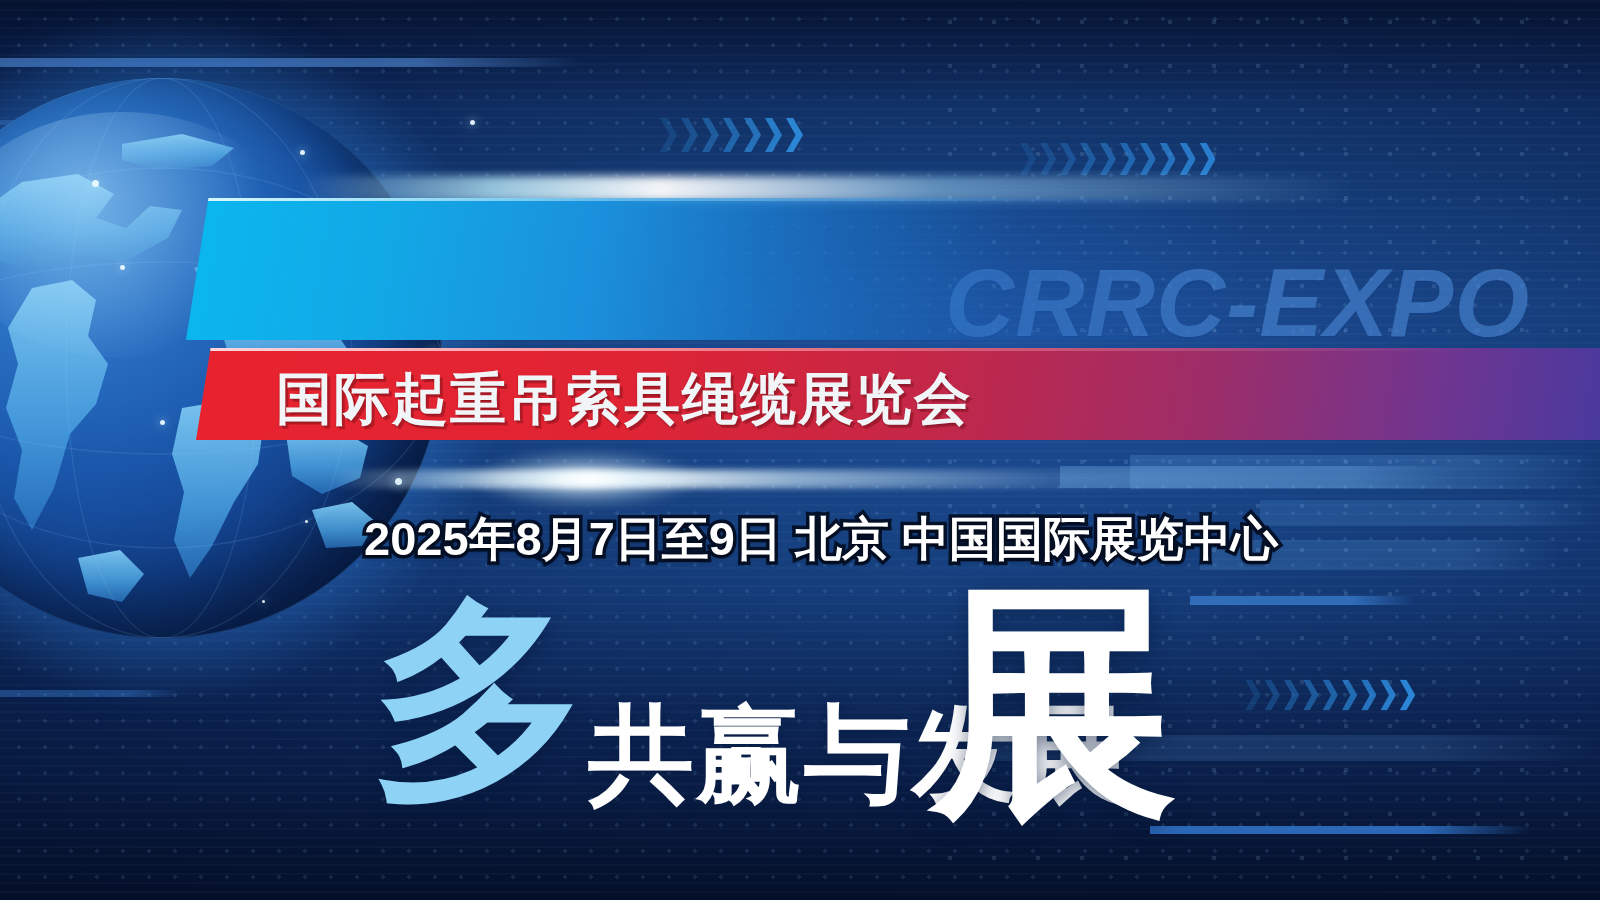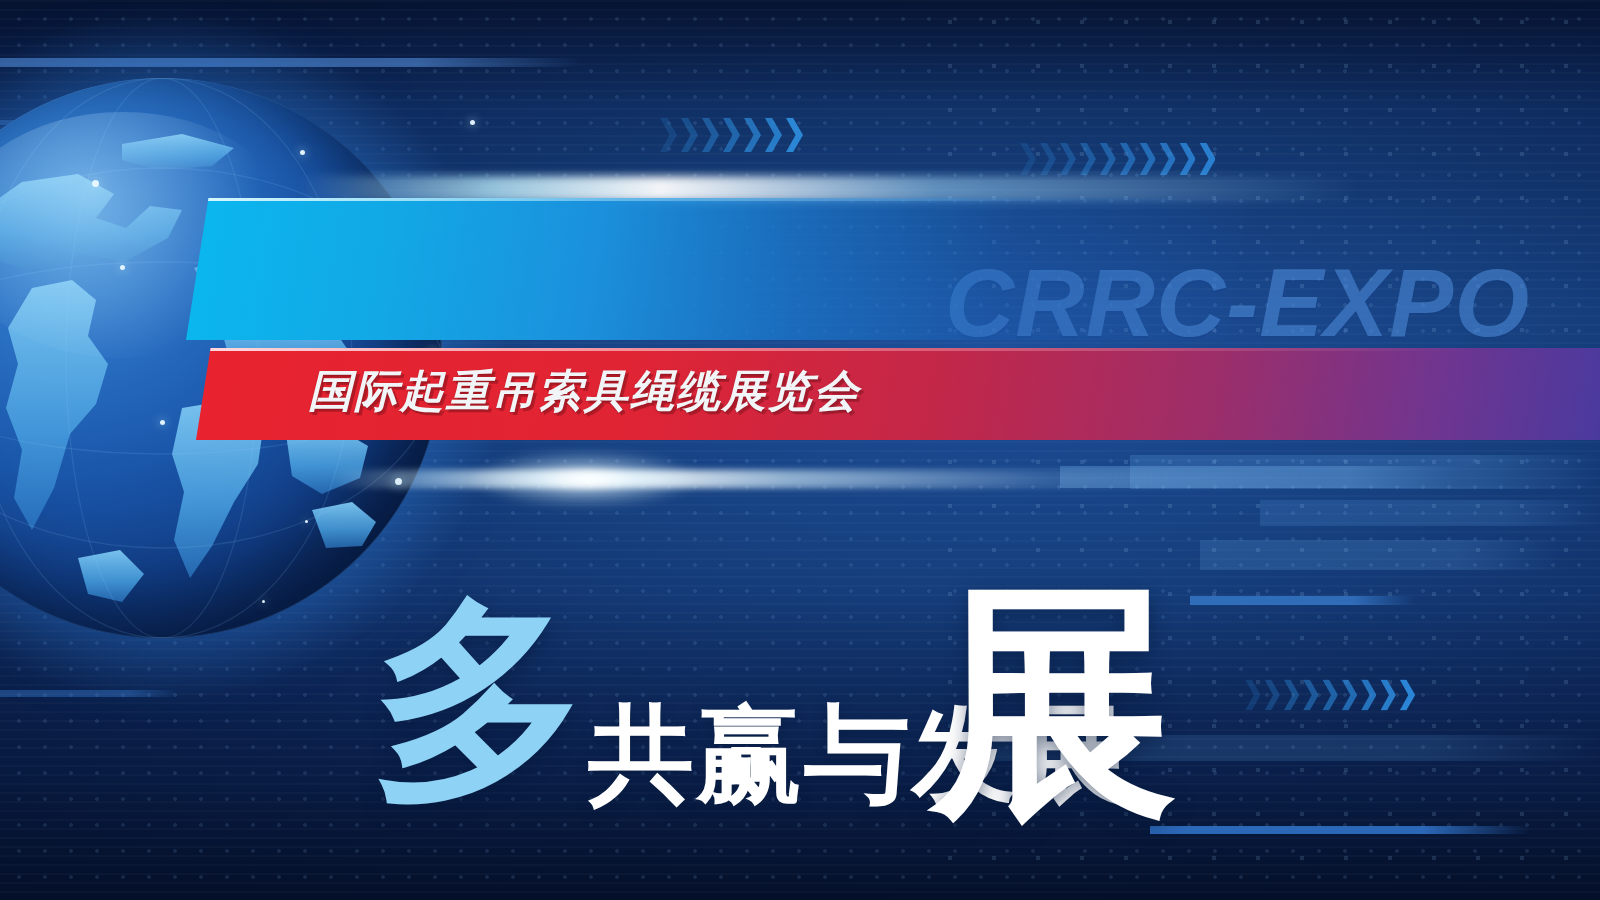--- a/index.html
+++ b/index.html
@@ -139,24 +139,23 @@
     font-size: 78px;
     font-weight: 900;
     font-style: italic;
     letter-spacing: 1px;
     color: #eef3f6;
     white-space: nowrap;
     text-shadow: 3px 3px 0 rgba(20,70,130,0.40), 0 1px 2px rgba(0,0,0,0.25);
   }
   .title-sub {
     position: absolute;
-    left: 308px; top: 362px;
-    font-size: 44px;
-    font-weight: 900;
-    font-style: italic;
+    left: 276px; top: 362px;
+    font-size: 56px;
+    font-weight: 900;
     letter-spacing: 2px;
     color: #f2f5f7;
     white-space: nowrap;
     text-shadow: 3px 3px 0 rgba(120,15,25,0.45), 0 1px 2px rgba(0,0,0,0.25);
   }
 
   
   .dateline {
     position: absolute;
     left: 364px; top: 508px;
@@ -339,20 +338,21 @@
   <div class="band-red"></div>
   <div class="title-sub">国际起重吊索具绳缆展览会</div>
 
   <div class="streak" style="left:330px; top:470px; width:1000px; height:18px;
               background: linear-gradient(90deg, rgba(255,255,255,0) 0%, rgba(210,240,255,0.55) 12%, rgba(255,255,255,1) 26%, rgba(220,245,255,0.6) 46%, rgba(170,215,255,0.18) 72%, rgba(150,200,255,0) 100%);
               filter: blur(3px);"></div>
   <div class="streak" style="left:470px; top:450px; width:230px; height:58px;
               background: radial-gradient(ellipse at center, rgba(255,255,255,0.95) 0%, rgba(220,245,255,0.45) 32%, rgba(180,225,255,0) 72%);
               filter: blur(5px);"></div>
 
+  <div class="dateline">2025年8月7日至9日  北京 中国国际展览中心</div>
 
   <div class="slogan">
     <div class="slogan-duo">多</div>
     <div class="slogan-l2">共赢与发展</div>
     <div class="slogan-zhan">展</div>
   </div>
 
 </div>
 
 </body></html>

